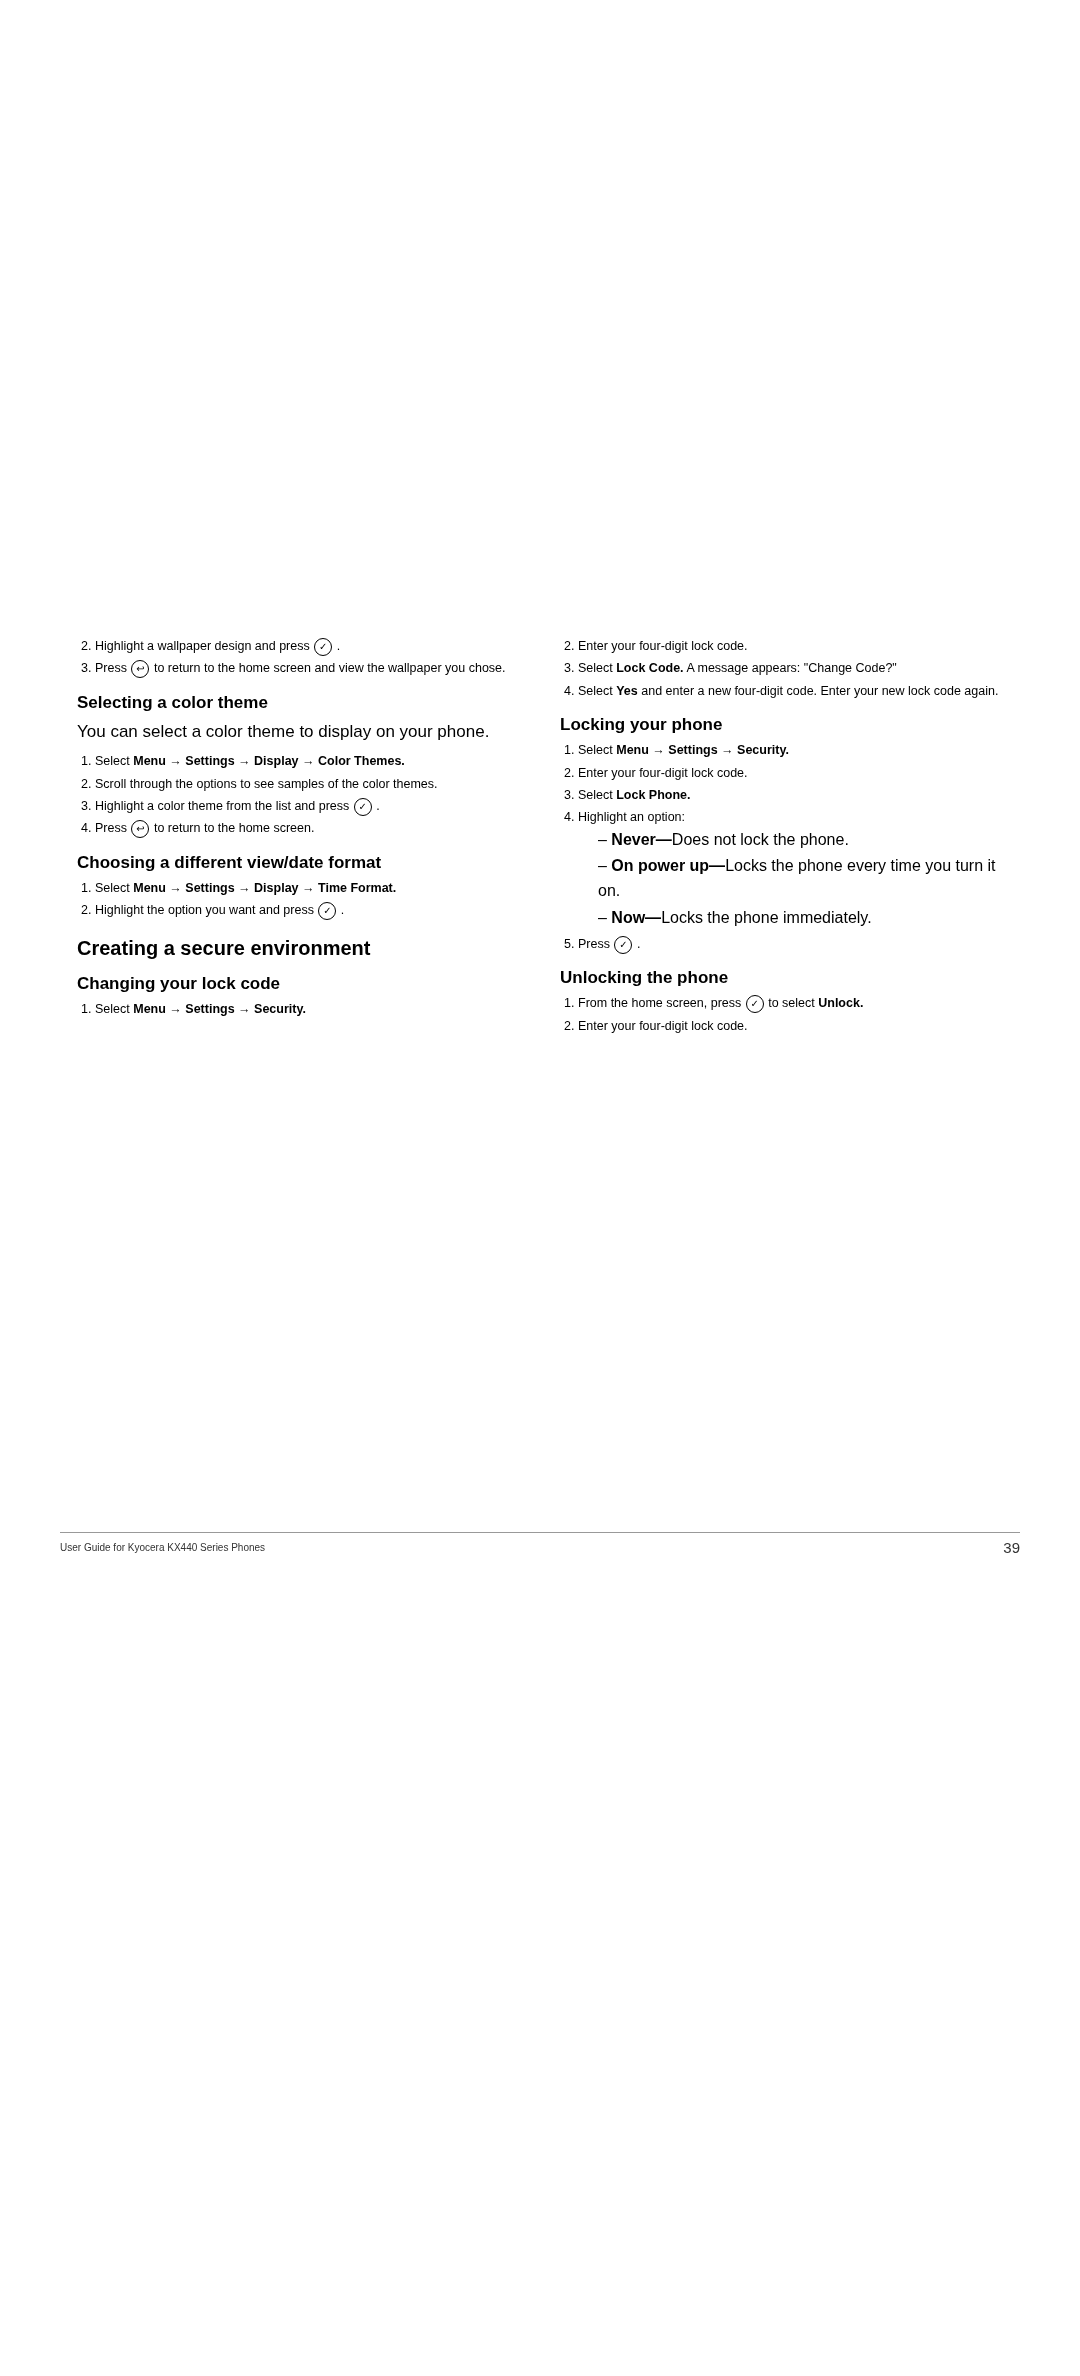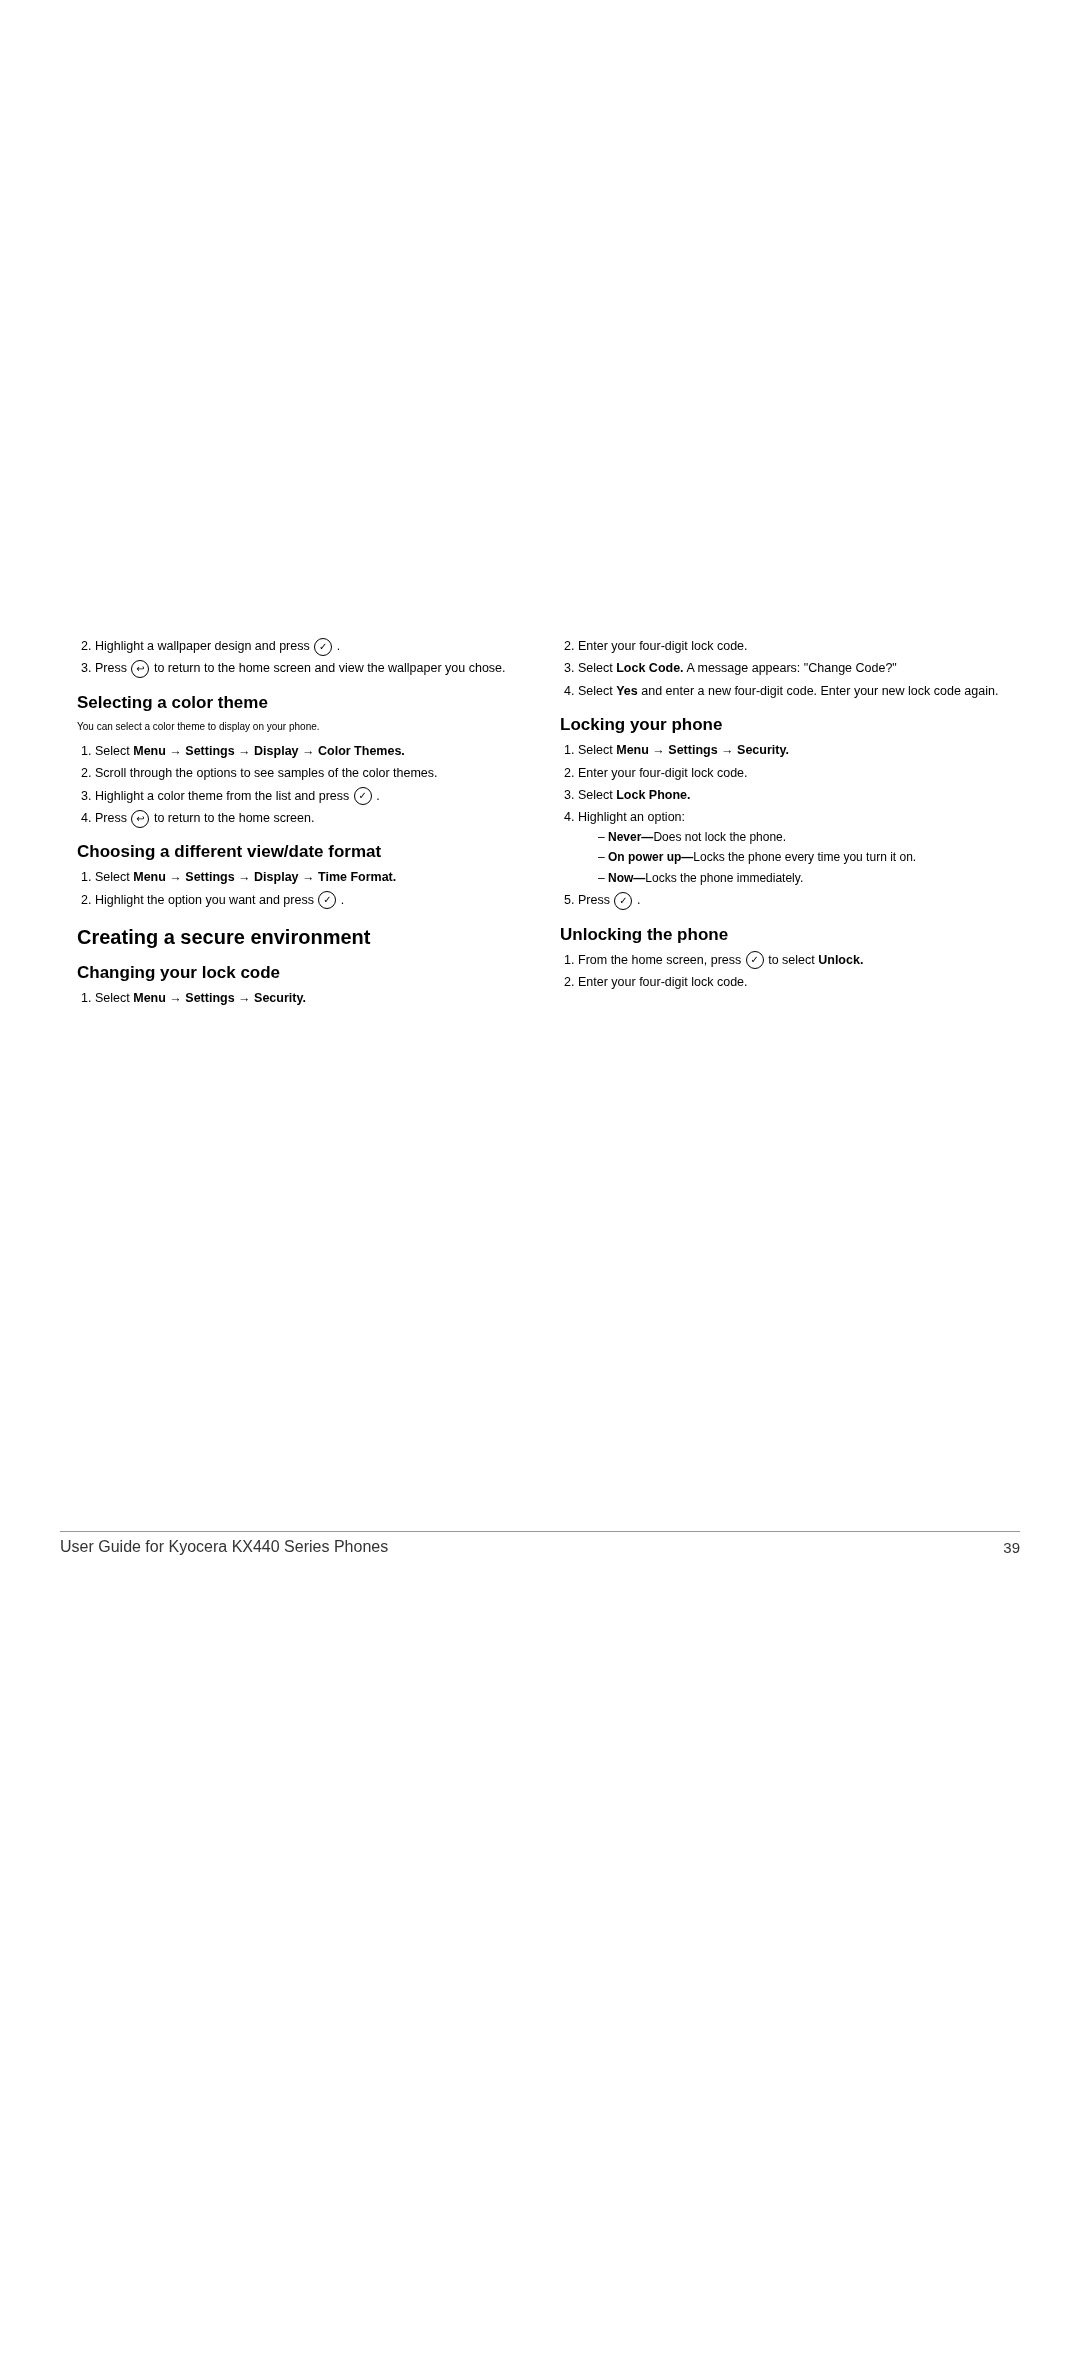--- a/index.html
+++ b/index.html
@@ -39,40 +39,40 @@
       flex: 1;
       min-width: 0;
     }
     .section-title {
       font-size: 17px;
       font-weight: bold;
       margin-bottom: 6px;
       margin-top: 14px;
     }
     .section-intro {
-      font-size: 10px;
+      font-size: 17px;
       margin-bottom: 8px;
       line-height: 1.5;
     }
     ol {
       margin-left: 18px;
       margin-bottom: 8px;
     }
     ol li {
       font-size: 12.5px;
       line-height: 1.55;
       margin-bottom: 3px;
     }
     ul.dash-list {
       list-style: none;
       margin-left: 20px;
       margin-bottom: 4px;
     }
     ul.dash-list li {
-      font-size: 12px;
+      font-size: 16px;
       line-height: 1.55;
       margin-bottom: 2px;
     }
     ul.dash-list li::before {
       content: "– ";
     }
     .bold {
       font-weight: bold;
     }
     .icon-ok {
@@ -116,21 +116,21 @@
       bottom: 820px;
       left: 60px;
       right: 60px;
       display: flex;
       justify-content: space-between;
       align-items: center;
       border-top: 1px solid #999;
       padding-top: 6px;
     }
     .footer-text {
-      font-size: 16px;
+      font-size: 10px;
       color: #333;
     }
     .footer-page {
       font-size: 15px;
       color: #333;
     }
     .bottom-whitespace {
       height: 820px;
     }
   </style>

